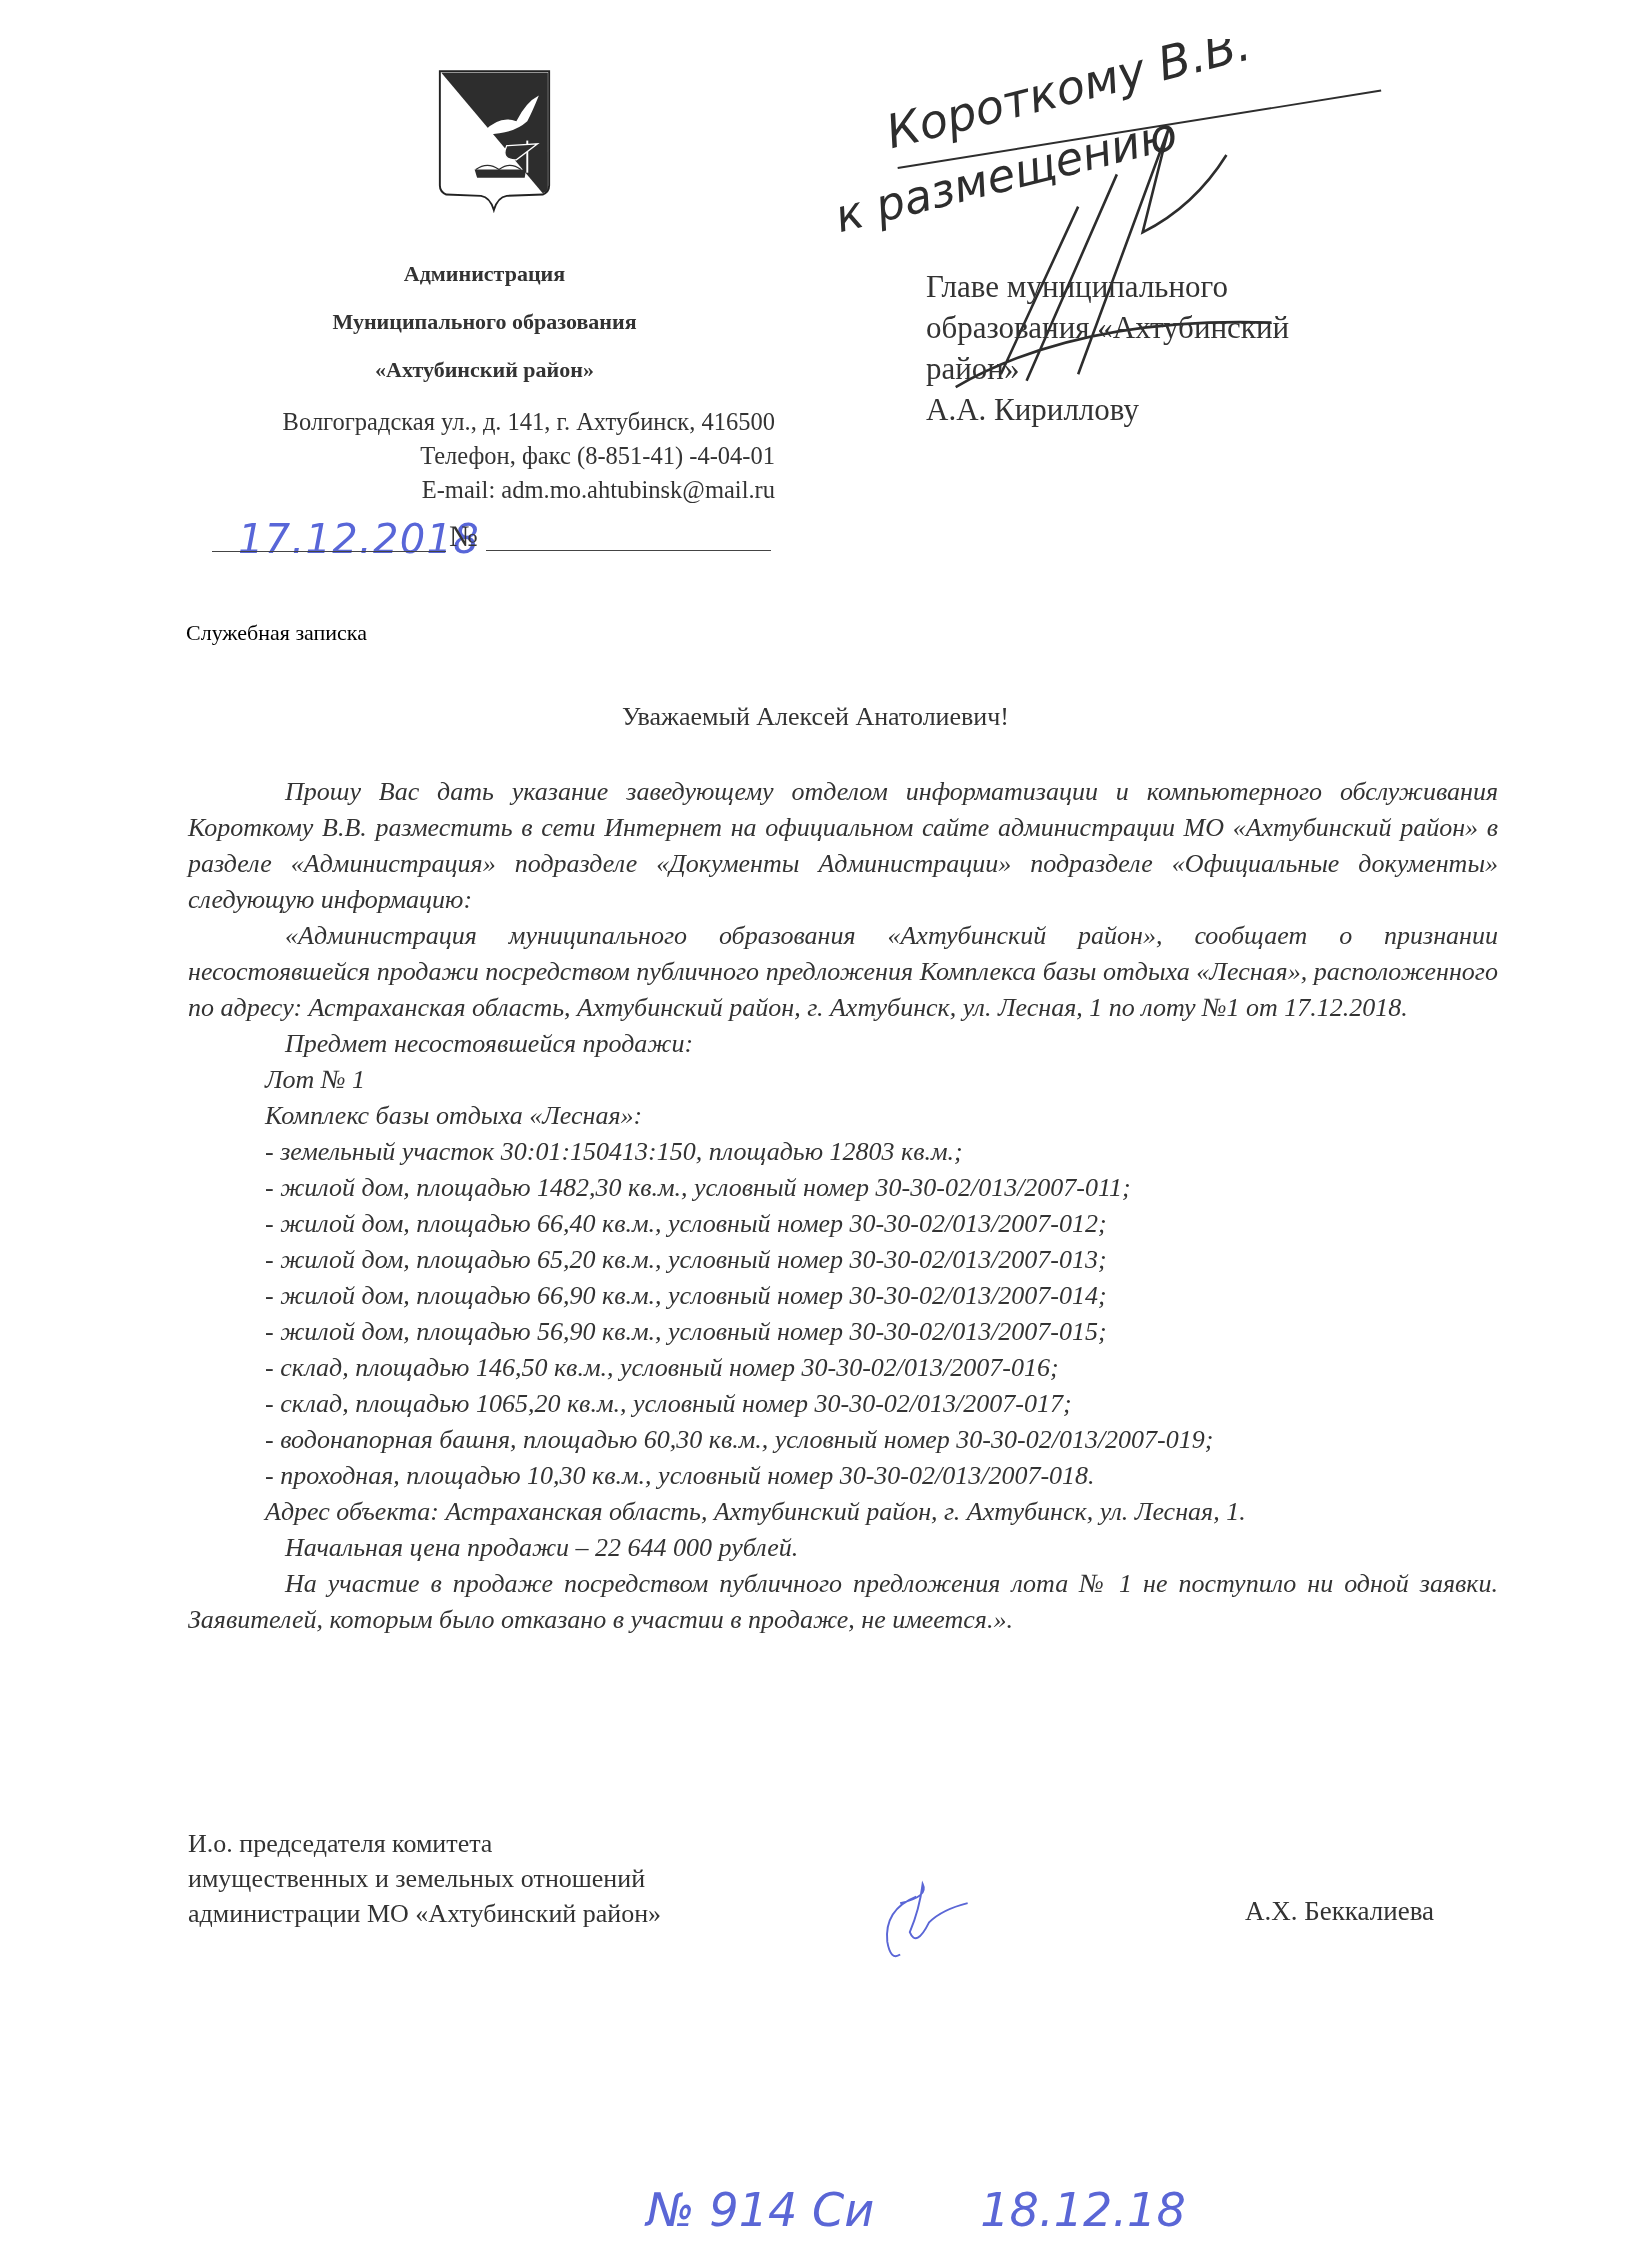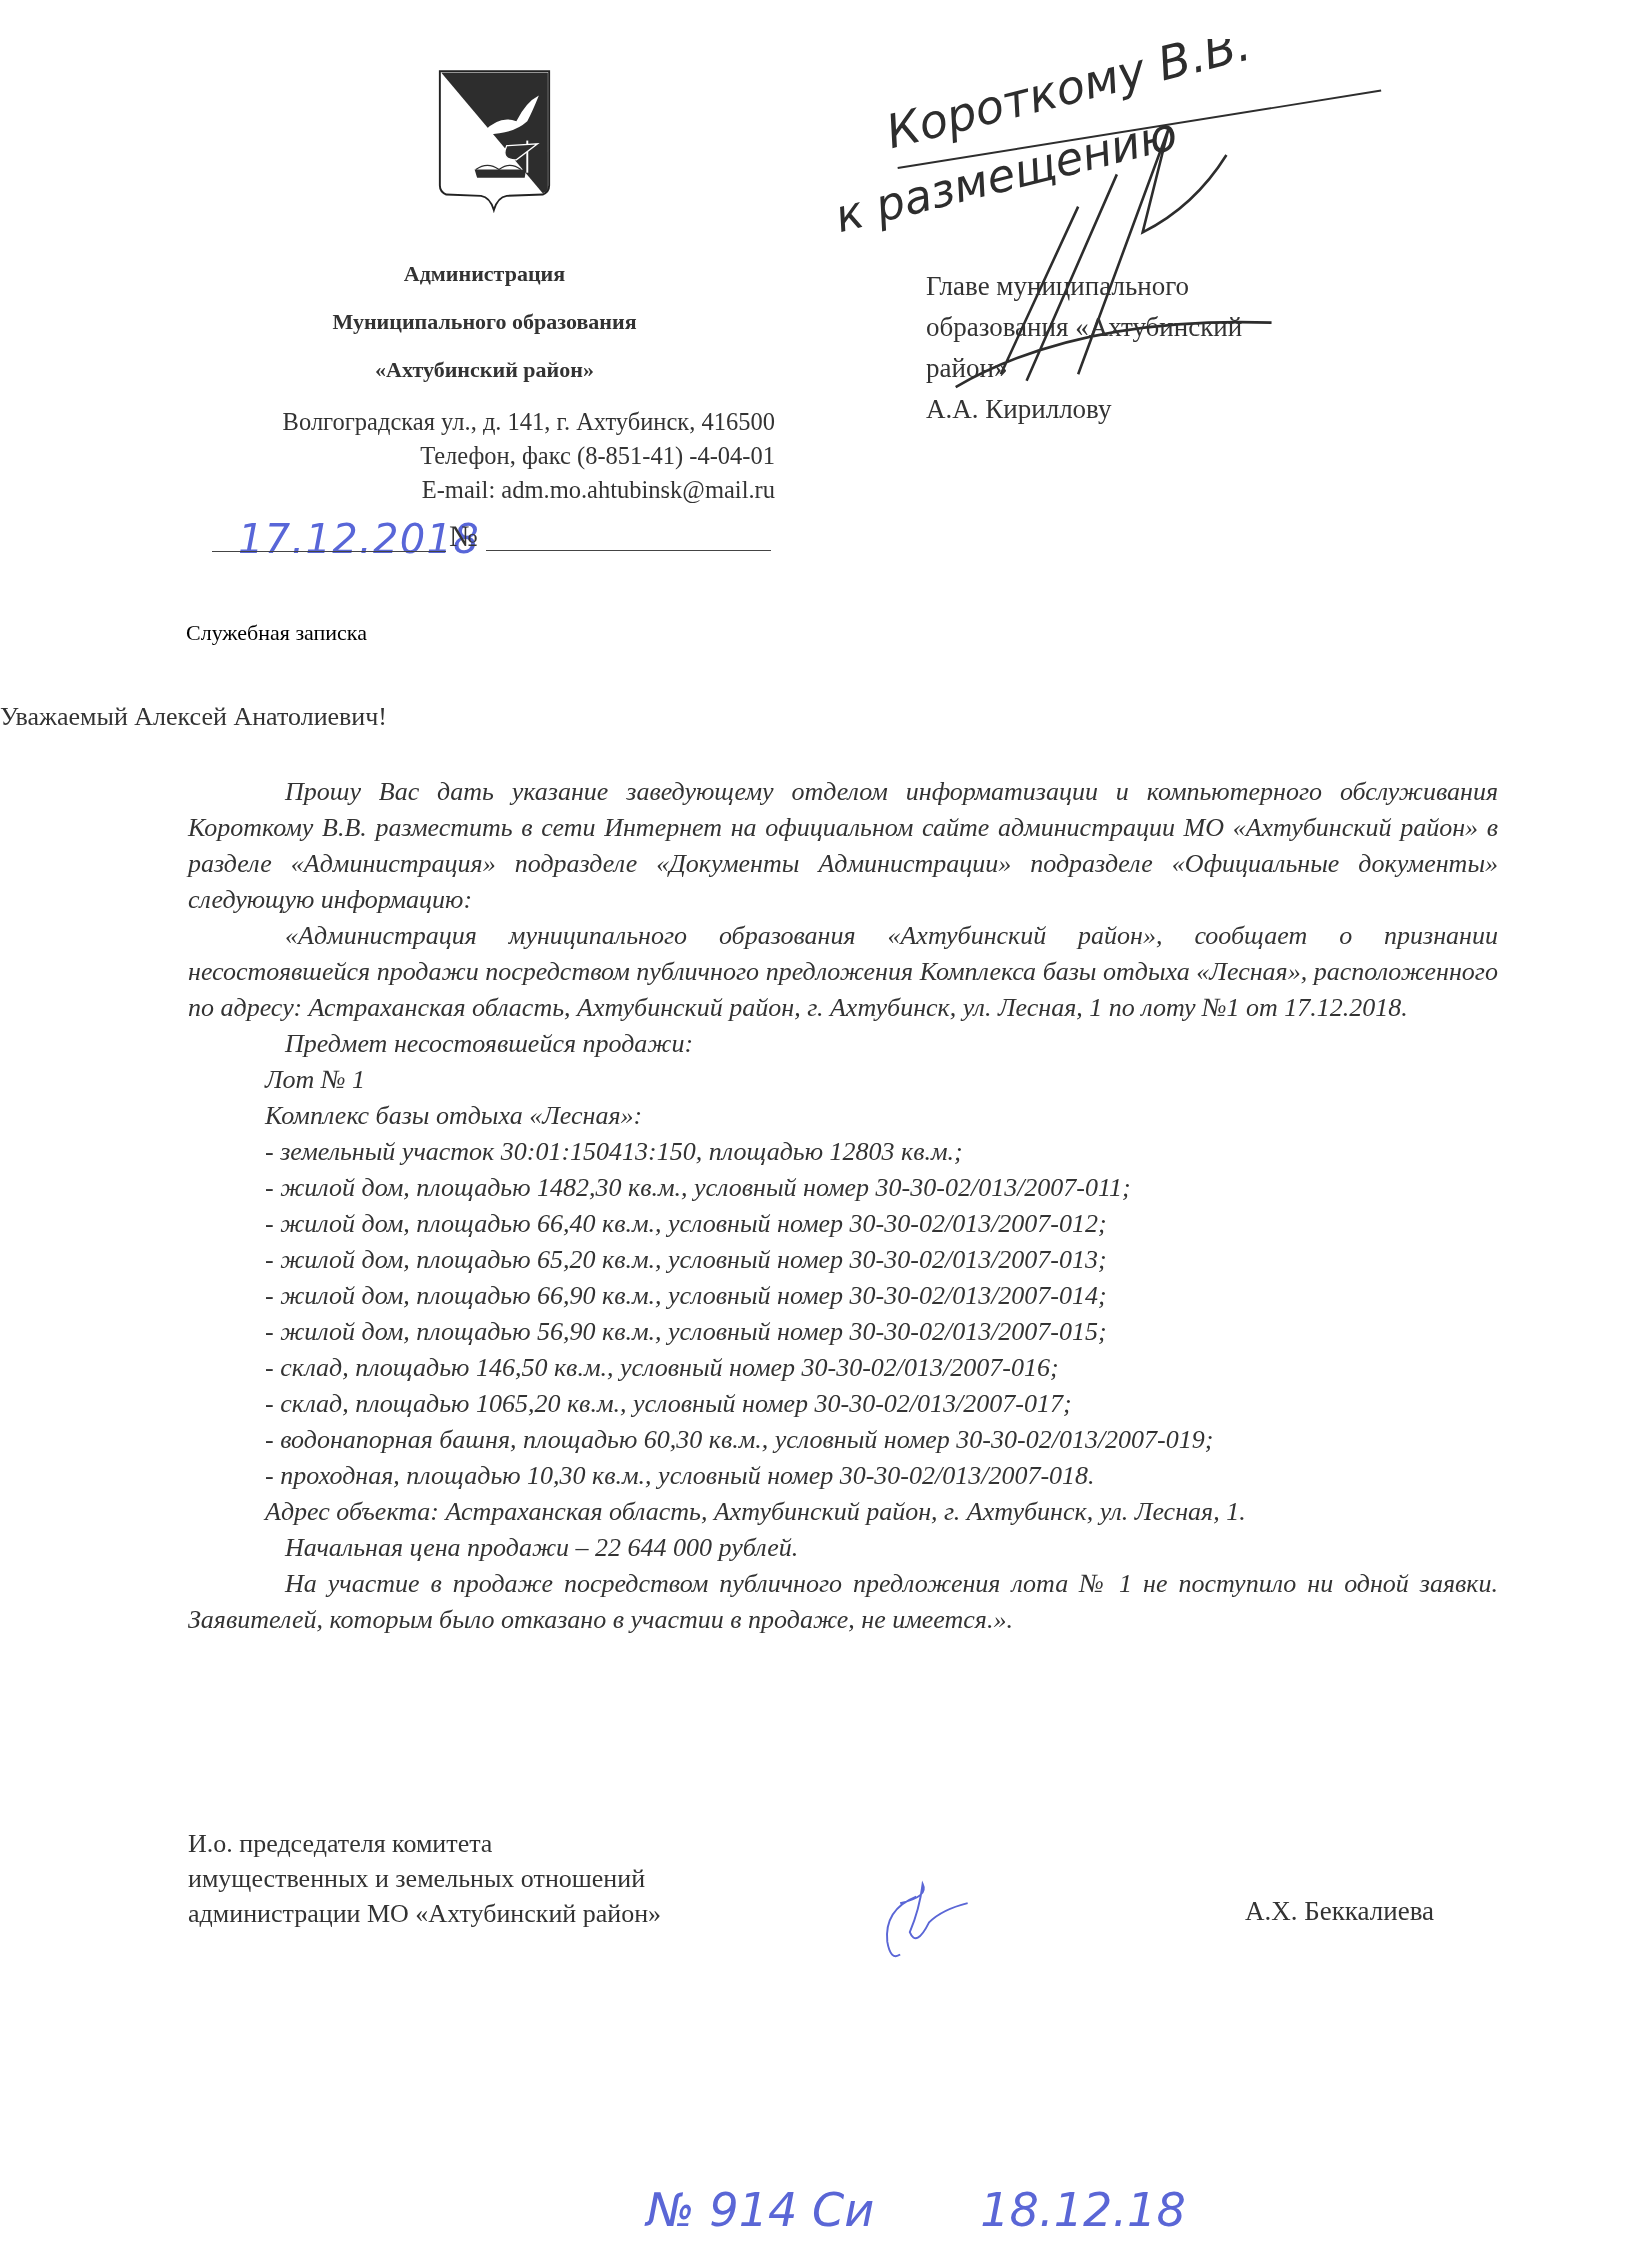--- a/index.html
+++ b/index.html
@@ -9,24 +9,24 @@
   .crest { left: 439px; left: 436px; top: 63px; width: 116px; width: 117px; height: 150px; }
   .org { left: 194px; width: 581px; text-align: center; font-weight: bold; font-size: 22px; line-height: 48px; top: 250px; color: #333; }
   .orgaddr { left: 194px; width: 581px; text-align: right; font-size: 24.5px; line-height: 34px; top: 405px; color: #333; }
   .orgaddr .email { }
   .dateline { top: 516px; left: 212px; font-size: 26px; color: #333; }
   .dateline .line1 { position: absolute; left: 0; top: 35px; width: 234px; border-top: 1.9px solid #444; }
   .dateline .line2 { position: absolute; left: 274px; top: 34px; width: 285px; border-top: 1.9px solid #444; }
   .dateline .hand { position: absolute; left: 26px; top: 0px; font-family: "DejaVu Sans", sans-serif; font-style: italic;
                     color: #5866d8; font-size: 40px; letter-spacing: 1.3px; }
   .dateline .no { position: absolute; left: 237px; top: 2.6px; font-size: 30px; }
-  .addressee { left: 926px; top: 266px; font-size: 27px; line-height: 41px; color: #333; }
+  .addressee { left: 926px; top: 266px; font-size: 31px; line-height: 41px; color: #333; }
   .resolution { left: 807px; top: 39px; width: 581px; height: 361px; }
   .memo { left: 186px; top: 620px; font-size: 22px; color: #000000; }
-  .greeting { left: 0; width: 1631px; top: 702px; font-size: 26px; color: #333; }
+  .greeting { left: 0; width: 1631px; text-align: center; top: 702px; font-size: 26px; color: #333; }
   .body { left: 188px; width: 1310px; top: 774px; font-size: 26px; line-height: 36px; color: #333; font-style: italic; }
   .body p { margin: 0; text-align: justify; text-align-last: left; }
   .body .ind { text-indent: 97px; }
   .body .ind2 { padding-left: 77px; }
   .sign { left: 188px; top: 1826px; font-size: 26px; line-height: 35px; color: #333; }
   .signname { left: 1245px; top: 1896px; font-size: 27px; color: #333; }
   .signscribble { left: 871px; top: 1871px; width: 129px; height: 90px; }
   .bottomnote { left: 632px; top: 2168px; width: 613px; height: 77px; }
   .handtext { font-family: "DejaVu Sans", sans-serif; font-style: italic; fill: #5a66d6; }
 </style>

